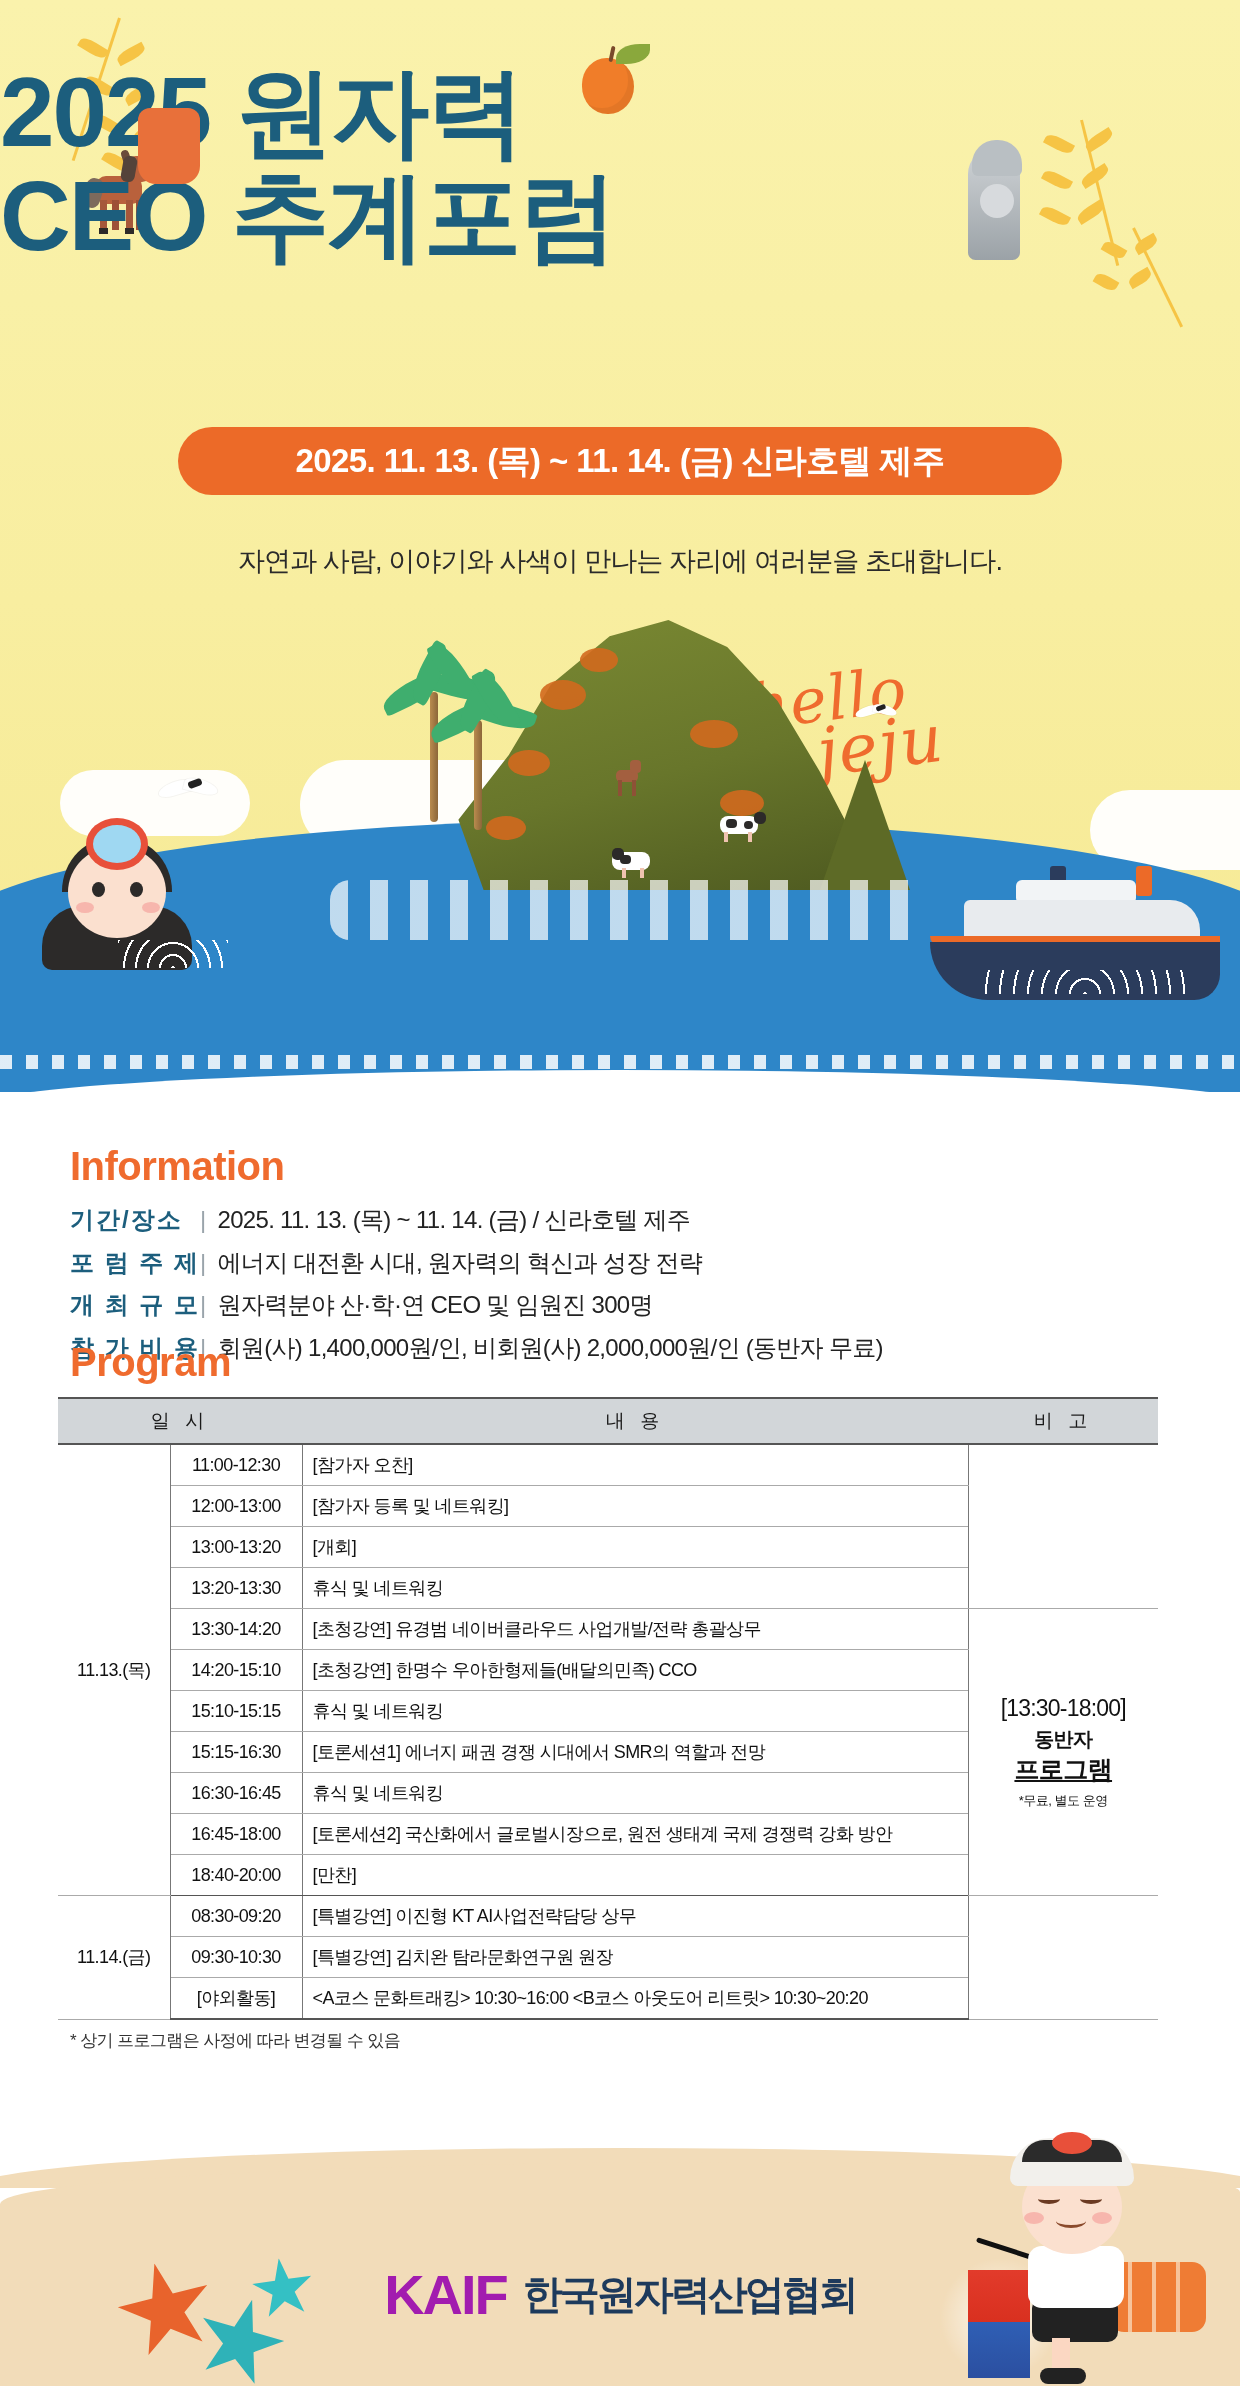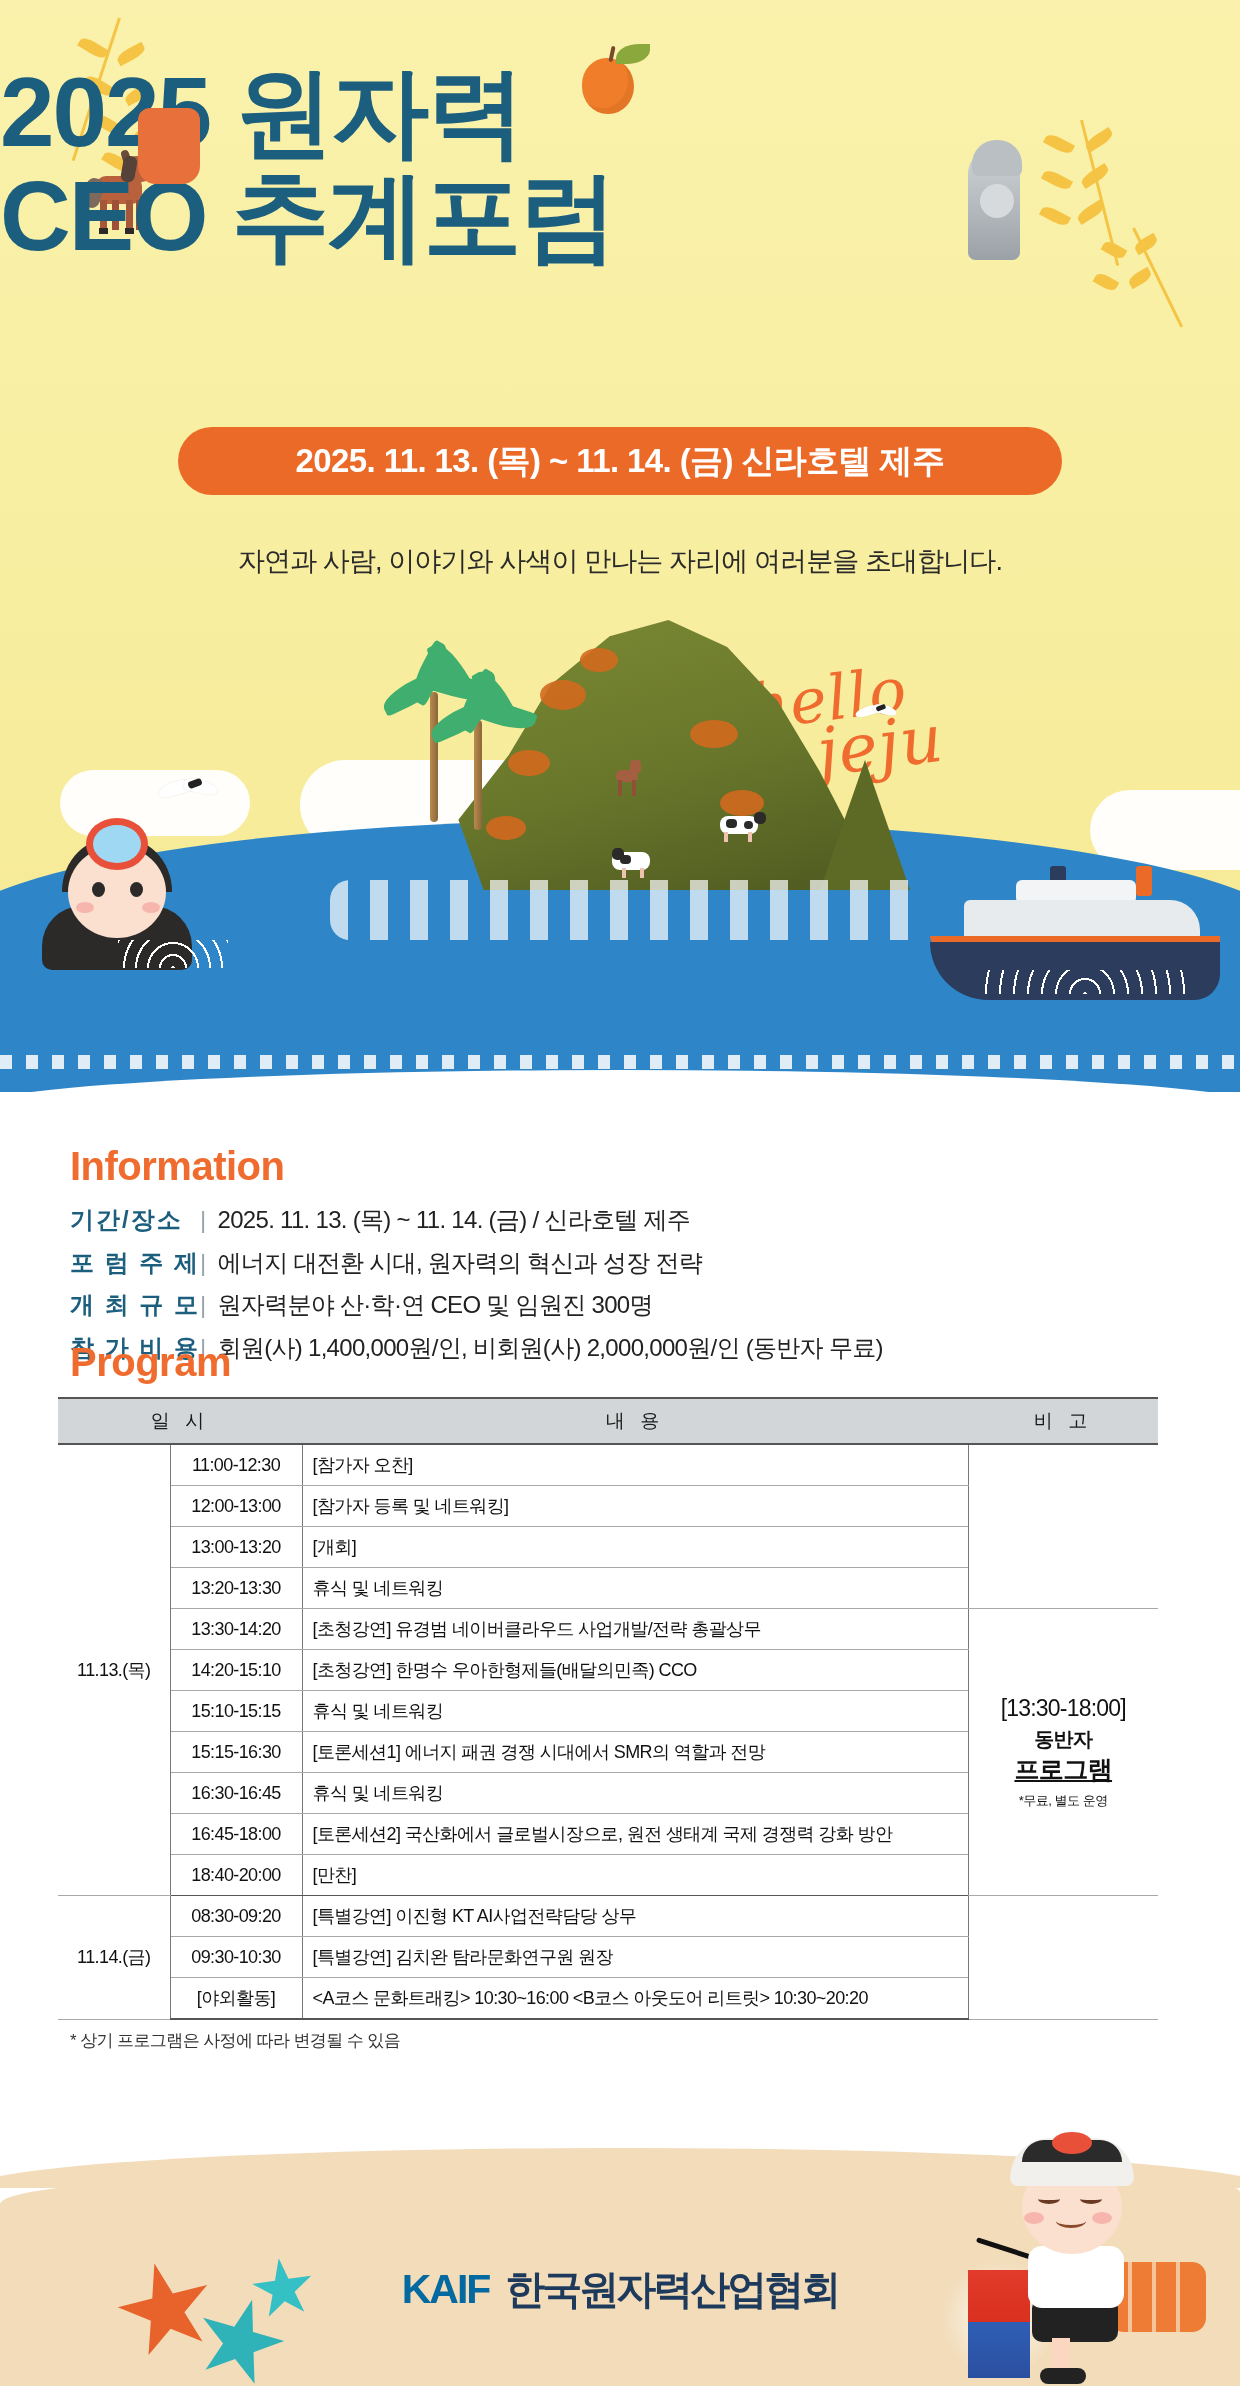--- a/index.html
+++ b/index.html
@@ -245,21 +245,21 @@
   }
   .footer-top {
     position:absolute; left:-30px; top:2148px; width:1300px; height:40px;
     background:#f2dcb9; border-radius:50% 50% 0 0/40px 40px 0 0;
   }
   .logo-wrap {
     position:absolute; left:0; top:2262px; width:1240px;
     display:flex; align-items:center; justify-content:center; gap:16px;
   }
   .logo-kaif {
-    font-size:41px; font-weight:bold; color:#0369a1; letter-spacing:-2px;
+    font-size:56px; font-weight:bold; color:#a21caf; letter-spacing:-2px;
   }
   .logo-ko {
     font-size:40px; font-weight:bold; color:#1d3a5c; letter-spacing:-3px;
   }
   
   .star {
     position:absolute;
     clip-path:polygon(50% 0%,61% 35%,98% 35%,68% 57%,79% 91%,50% 70%,21% 91%,32% 57%,2% 35%,39% 35%);
   }
   

